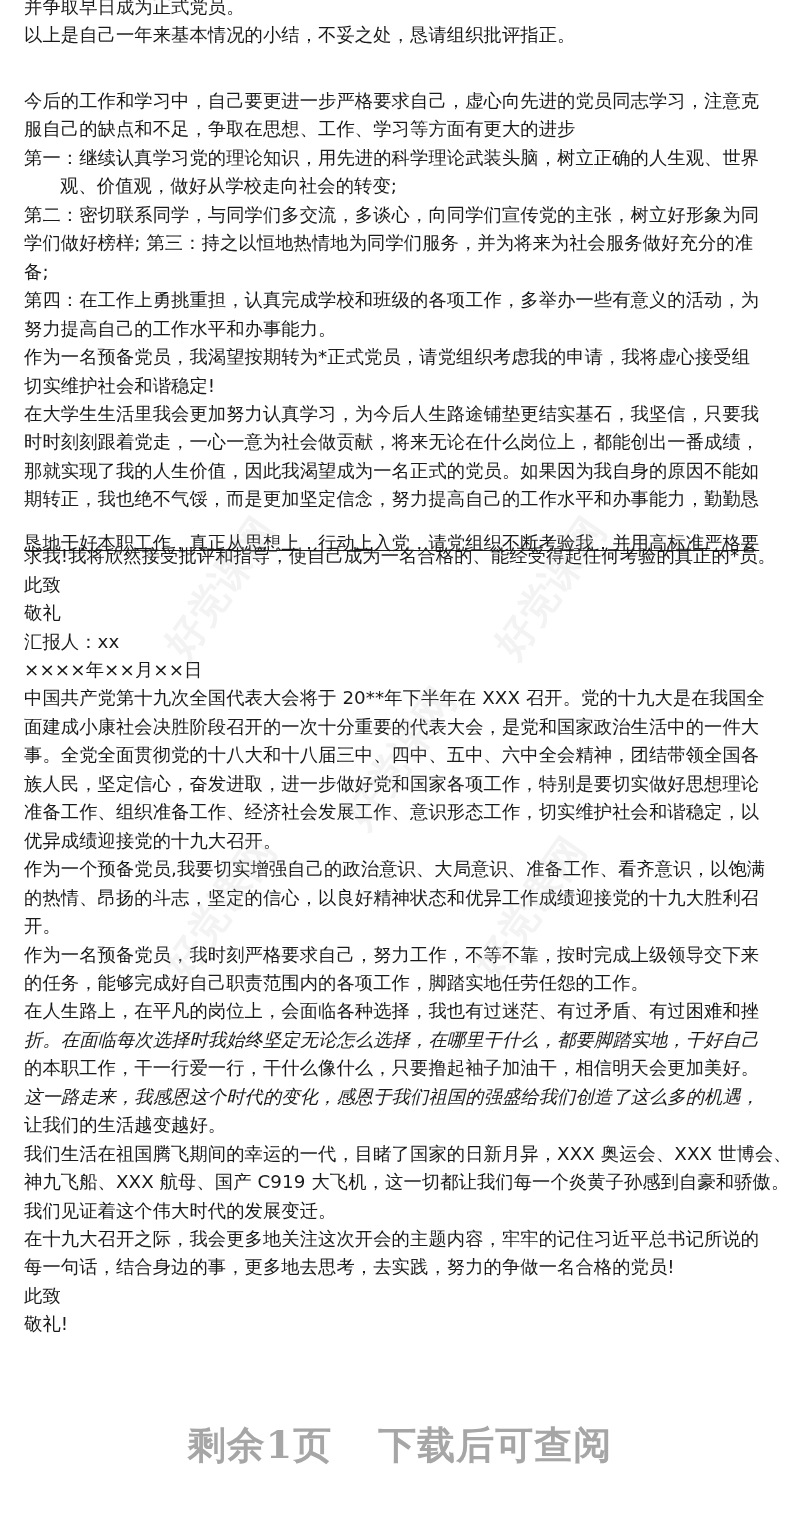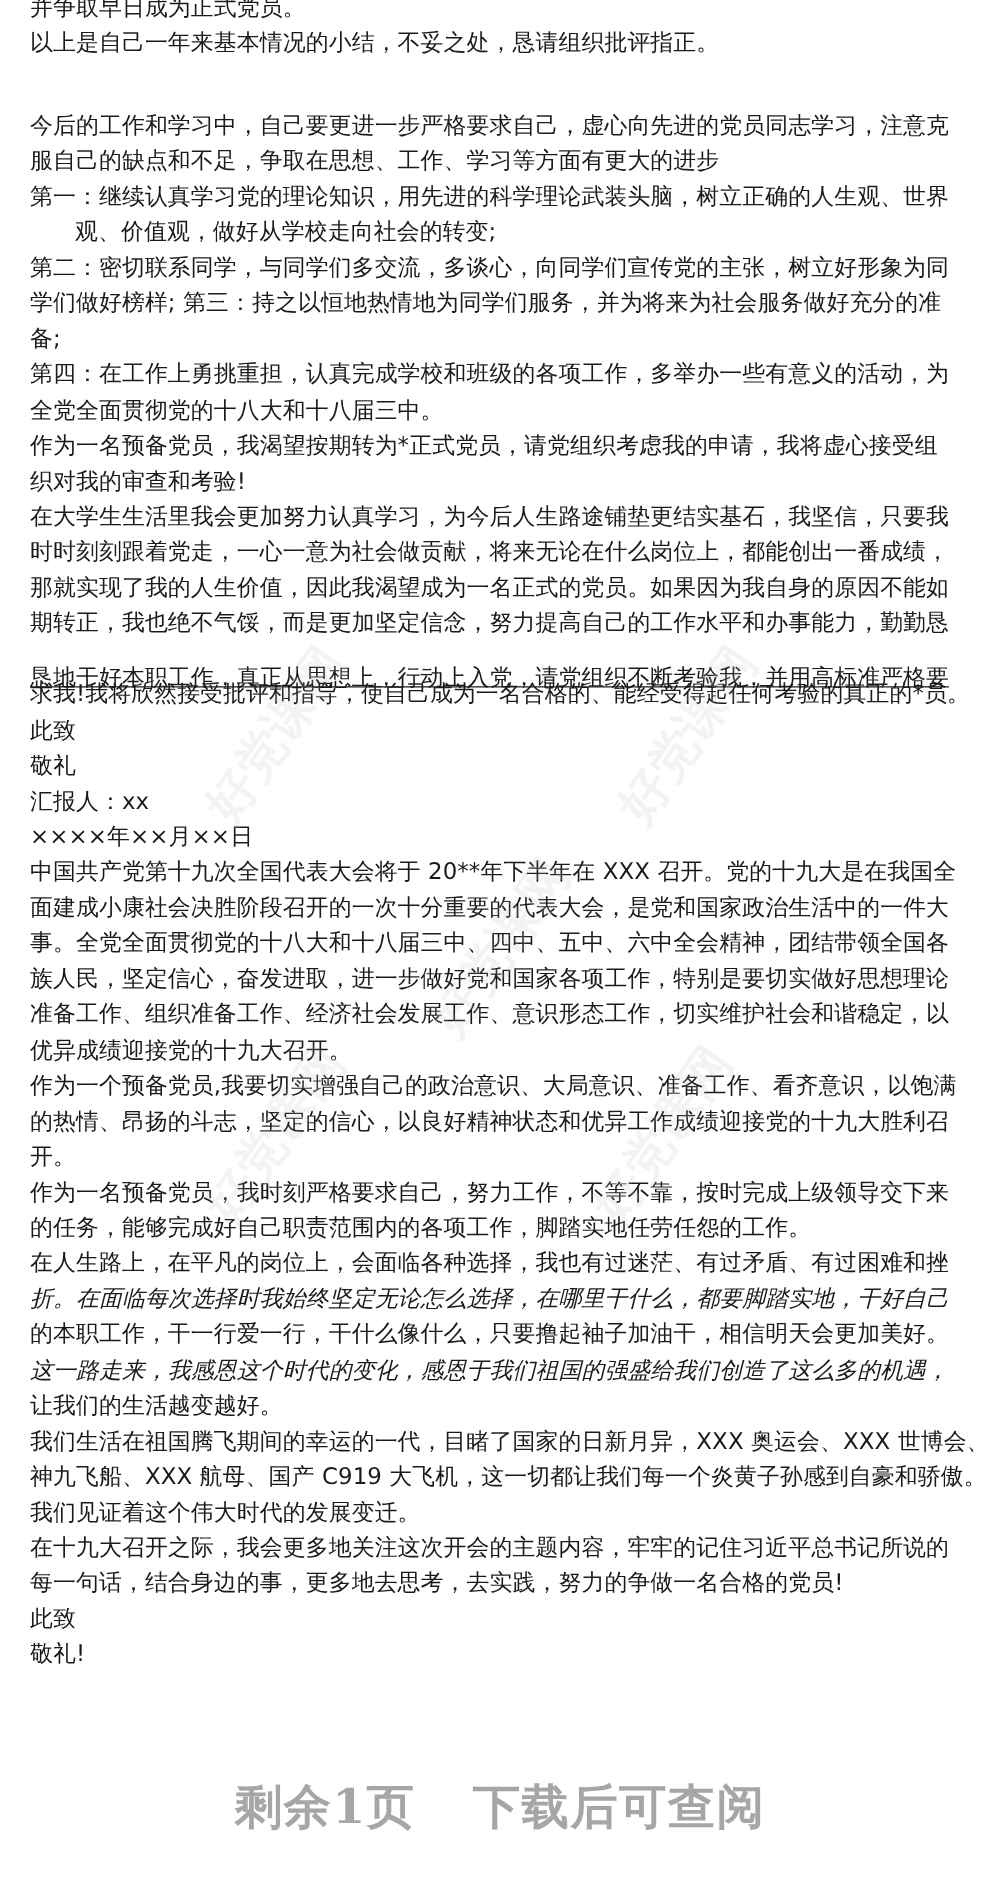--- a/index.html
+++ b/index.html
@@ -23,23 +23,23 @@
     <div class="line" style="top: 49.9px;"></div>
     <div class="line" style="top: 78.35px;"></div>
     <div class="line" style="top: 87px;">今后的工作和学习中，自己要更进一步严格要求自己，虚心向先进的党员同志学习，注意克</div>
     <div class="line" style="top: 115.45px;">服自己的缺点和不足，争取在思想、工作、学习等方面有更大的进步</div>
     <div class="line" style="top: 143.9px;">第一：继续认真学习党的理论知识，用先进的科学理论武装头脑，树立正确的人生观、世界</div>
     <div class="line" style="top: 172.35px; margin-left: 36px;">观、价值观，做好从学校走向社会的转变;</div>
     <div class="line" style="top: 200.8px;">第二：密切联系同学，与同学们多交流，多谈心，向同学们宣传党的主张，树立好形象为同</div>
     <div class="line" style="top: 229.25px;">学们做好榜样; 第三：持之以恒地热情地为同学们服务，并为将来为社会服务做好充分的准</div>
     <div class="line" style="top: 257.7px;">备;</div>
     <div class="line" style="top: 286.15px;">第四：在工作上勇挑重担，认真完成学校和班级的各项工作，多举办一些有意义的活动，为</div>
-    <div class="line" style="top: 314.6px;">全党全面贯彻党的十八大和十八届三中。</div>
+    <div class="line" style="top: 314.6px;">努力提高自己的工作水平和办事能力。</div>
     <div class="line" style="top: 343.05px;">作为一名预备党员，我渴望按期转为*正式党员，请党组织考虑我的申请，我将虚心接受组</div>
-    <div class="line" style="top: 371.5px;">织对我的审查和考验!</div>
+    <div class="line" style="top: 371.5px;">切实维护社会和谐稳定!</div>
     <div class="line" style="top: 399.95px;">在大学生生活里我会更加努力认真学习，为今后人生路途铺垫更结实基石，我坚信，只要我</div>
     <div class="line" style="top: 428.4px;">时时刻刻跟着党走，一心一意为社会做贡献，将来无论在什么岗位上，都能创出一番成绩，</div>
     <div class="line" style="top: 456.85px;">那就实现了我的人生价值，因此我渴望成为一名正式的党员。如果因为我自身的原因不能如</div>
     <div class="line" style="top: 485.3px;">期转正，我也绝不气馁，而是更加坚定信念，努力提高自己的工作水平和办事能力，勤勤恳</div>
     <div class="line" style="top: 529px; text-decoration: underline;">恳地干好本职工作，真正从思想上，行动上入党，请党组织不断考验我，并用高标准严格要</div>
     <div class="line" style="top: 542.2px;">求我!我将欣然接受批评和指导，使自己成为一名合格的、能经受得起任何考验的真正的*员。</div>
     <div class="line" style="top: 570.65px;">此致</div>
     <div class="line" style="top: 599.1px;">敬礼</div>
     <div class="line" style="top: 627.55px;">汇报人：xx</div>
     <div class="line" style="top: 656px; text-align: right;">××××年××月××日</div>

